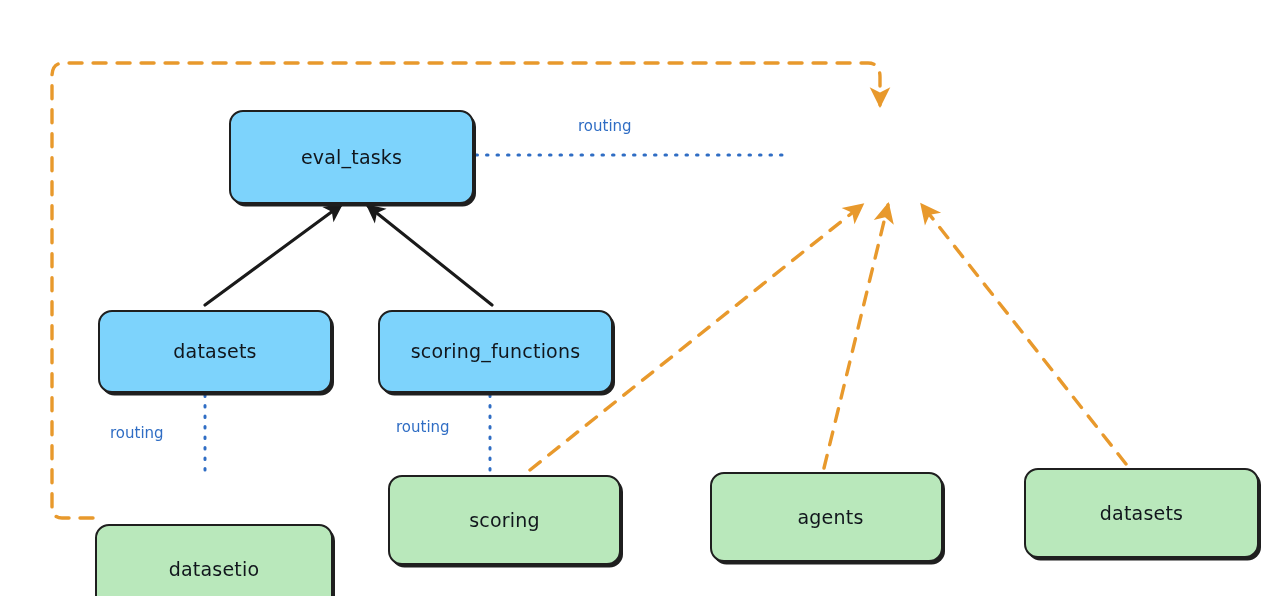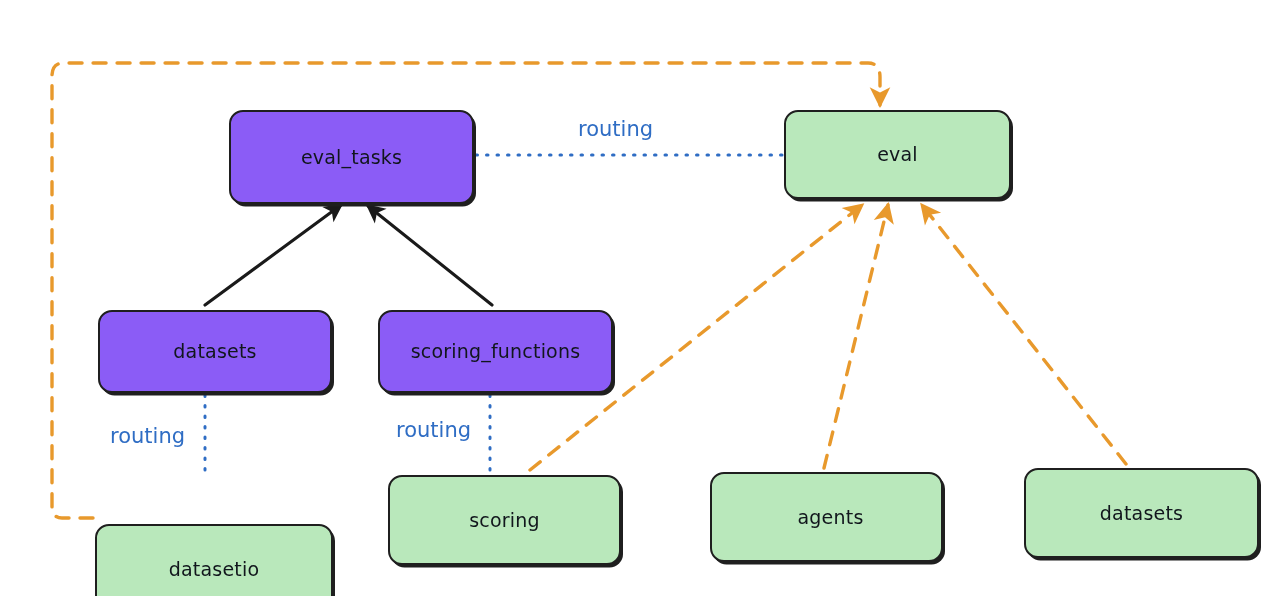--- a/index.html
+++ b/index.html
@@ -37,30 +37,30 @@
     color: #11161c;
     font-size: 19px;
     font-family: "DejaVu Sans", sans-serif;
     letter-spacing: 0.2px;
     text-align: center;
     line-height: 1.1;
     box-shadow: 2.5px 3px 0 -0.5px #1f1f1f;
     z-index: 3;
   }
   .node.api {
-    background: #8b5cf6;
+    background: #7dd3fc;
     align-items: center;
   }
   .node.provider {
     background: #b9e8bb;
   }
   .edge-label {
     position: absolute;
     color: #2f6dc4;
-    font-size: 21px;
+    font-size: 15px;
     font-family: "DejaVu Sans", sans-serif;
     white-space: nowrap;
     z-index: 4;
   }
 </style>
 </head>
 <body>
 
 <div id="stage">
 
@@ -90,23 +90,20 @@
 
     <path d="M 824 468 L 888 205" fill="none" stroke="#e8992c" stroke-width="3.4" stroke-linecap="round" stroke-dasharray="13 11" marker-end="url(#arrow-orange)"></path>
 
     <path d="M 1126 464 L 922 205" fill="none" stroke="#e8992c" stroke-width="3.4" stroke-linecap="round" stroke-dasharray="13 11" marker-end="url(#arrow-orange)"></path>
   </svg>
 
   <div class="node api" style="left:229px; top:110px; width:245px; height:94px;">
     <span>eval_tasks</span>
   </div>
 
-  <div class="node provider" style="left:784px; top:110px; width:227px; height:89px;">
-    <span>eval</span>
-  </div>
 
   <div class="node api" style="left:378px; top:310px; width:235px; height:83px;">
     <span>scoring_functions</span>
   </div>
 
   <div class="node api" style="left:98px; top:310px; width:234px; height:83px;">
     <span>datasets</span>
   </div>
 
   <div class="node provider" style="left:95px; top:478px; width:238px; height:90px;margin-top:46px;">

